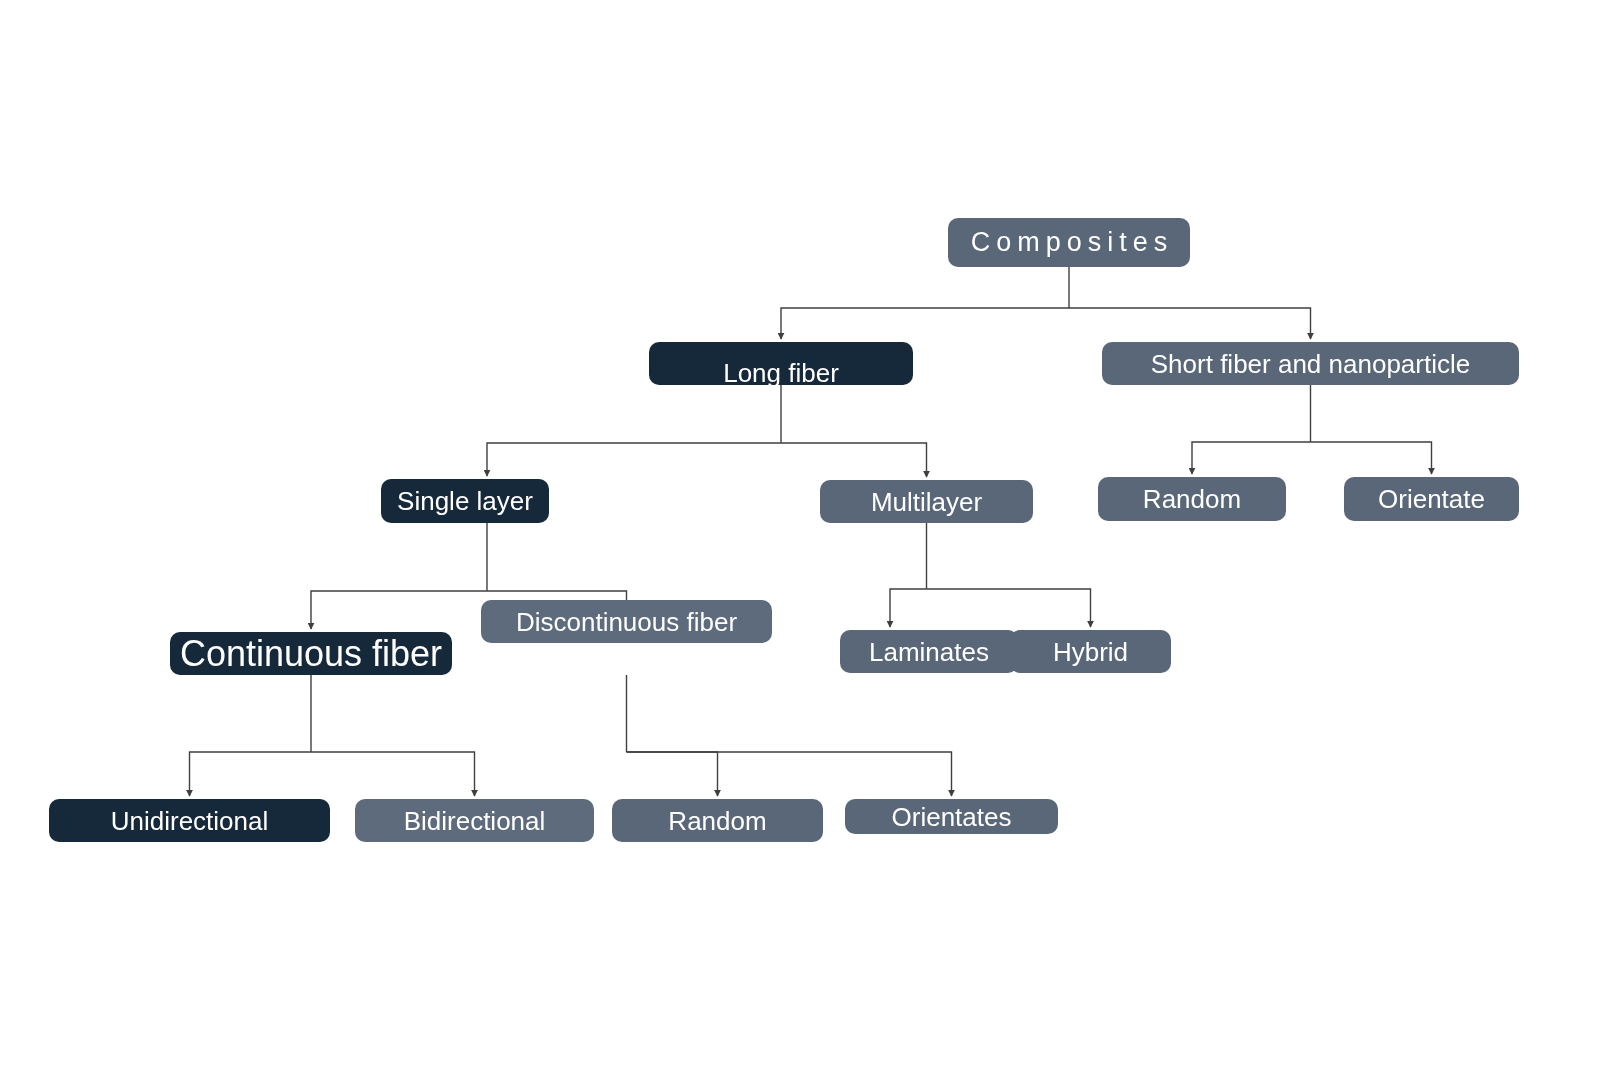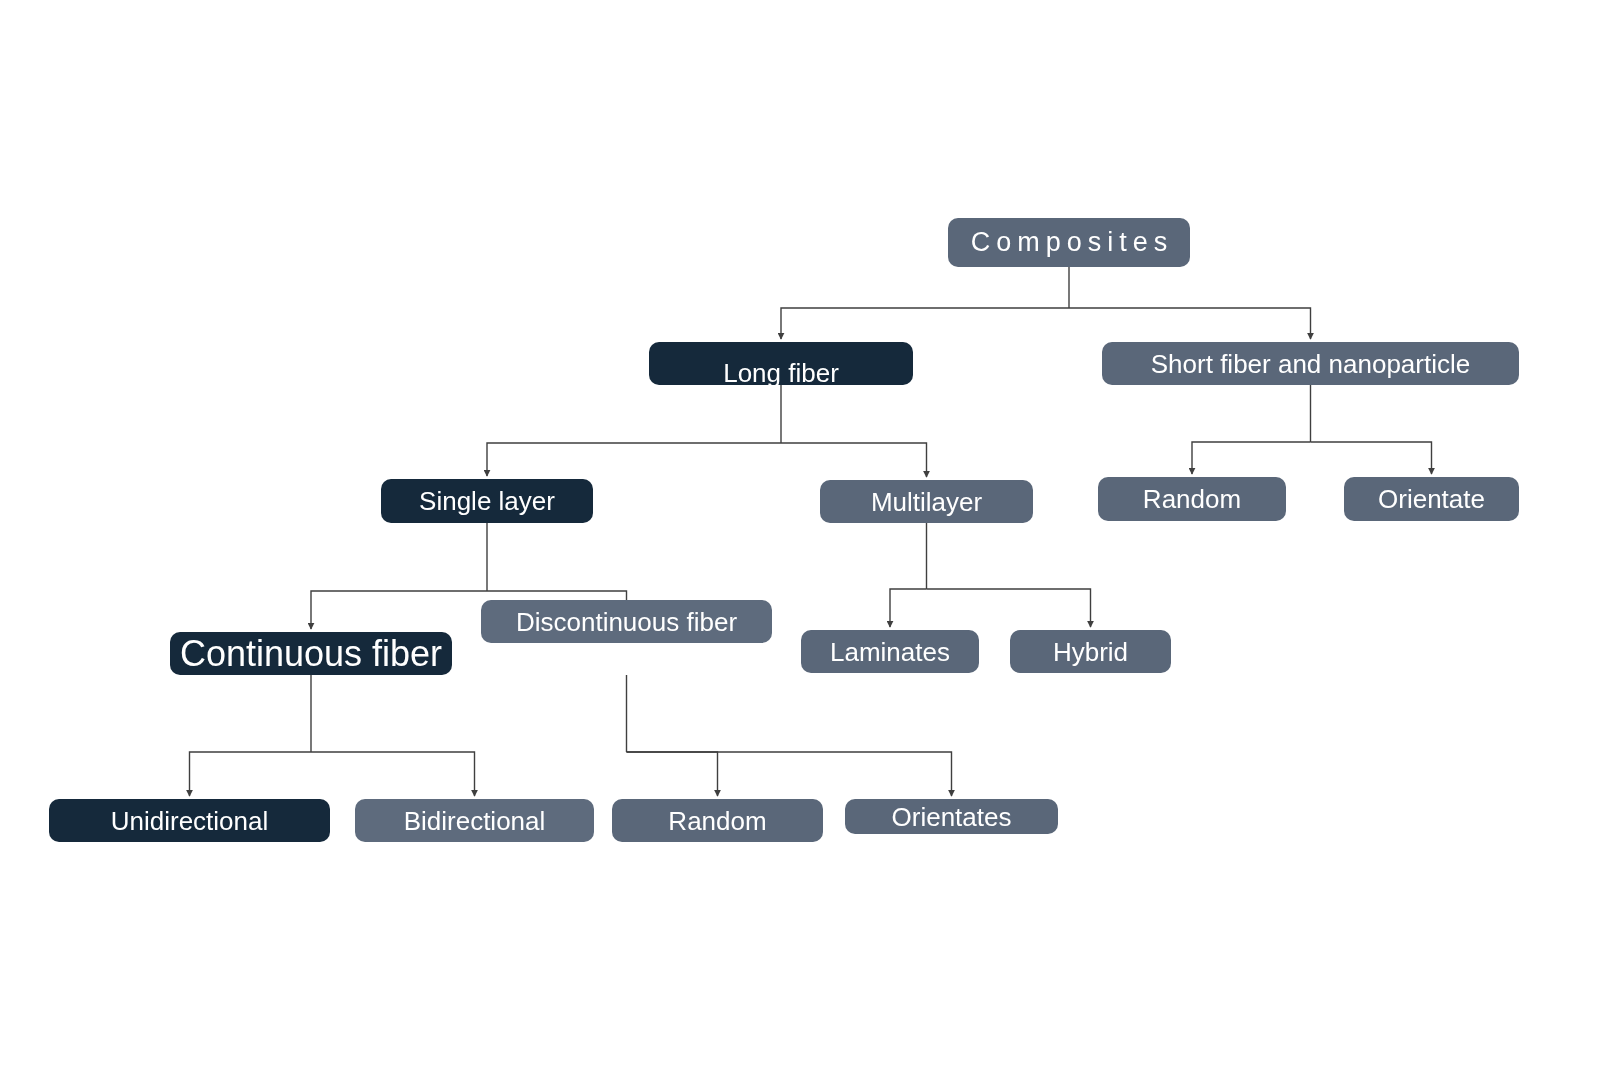--- a/index.html
+++ b/index.html
@@ -81,39 +81,39 @@
   <div id="node-layer">
       <div class="node fill-slate" style="left: 948px; top: 218px; width: 242px; height: 49px;">
         <span class="node-label" style="font-size: 27px; letter-spacing: 6px; padding-left: 6px;">Composites</span>
       </div>
       <div class="node fill-dark" style="left: 649px; top: 342px; width: 264px; height: 43px;">
         <span class="node-label" style="font-size: 26px; margin-top: 19px;">Long fiber</span>
       </div>
       <div class="node fill-slate" style="left: 1102px; top: 342px; width: 417px; height: 43px;">
         <span class="node-label" style="font-size: 26px;">Short fiber and nanoparticle</span>
       </div>
-      <div class="node fill-dark" style="left: 381px; top: 479px; width: 212px; height: 44px;">
+      <div class="node fill-dark" style="left: 381px; top: 479px; width: 168px; height: 44px;">
         <span class="node-label" style="font-size: 26px;">Single layer</span>
       </div>
       <div class="node fill-slate" style="left: 820px; top: 480px; width: 213px; height: 43px;">
         <span class="node-label" style="font-size: 26px;">Multilayer</span>
       </div>
       <div class="node fill-slate" style="left: 1098px; top: 477px; width: 188px; height: 44px;">
         <span class="node-label" style="font-size: 26px;">Random</span>
       </div>
       <div class="node fill-slate" style="left: 1344px; top: 477px; width: 175px; height: 44px;">
         <span class="node-label" style="font-size: 26px;">Orientate</span>
       </div>
       <div class="node fill-dark" style="left: 170px; top: 632px; width: 282px; height: 43px;">
         <span class="node-label" style="font-size: 36px;">Continuous fiber</span>
       </div>
       <div class="node fill-slate2" style="left: 481px; top: 600px; width: 291px; height: 43px;">
         <span class="node-label" style="font-size: 26px;">Discontinuous fiber</span>
       </div>
-      <div class="node fill-slate" style="left: 801px; top: 630px; width: 178px; height: 43px;">
+      <div class="node fill-slate" style="left: 840px; top: 630px; width: 178px; height: 43px;">
         <span class="node-label" style="font-size: 26px;">Laminates</span>
       </div>
       <div class="node fill-slate" style="left: 1010px; top: 630px; width: 161px; height: 43px;">
         <span class="node-label" style="font-size: 26px;">Hybrid</span>
       </div>
       <div class="node fill-dark" style="left: 49px; top: 799px; width: 281px; height: 43px;">
         <span class="node-label" style="font-size: 26px;">Unidirectional</span>
       </div>
       <div class="node fill-slate2" style="left: 355px; top: 799px; width: 239px; height: 43px;">
         <span class="node-label" style="font-size: 26px;">Bidirectional</span>

